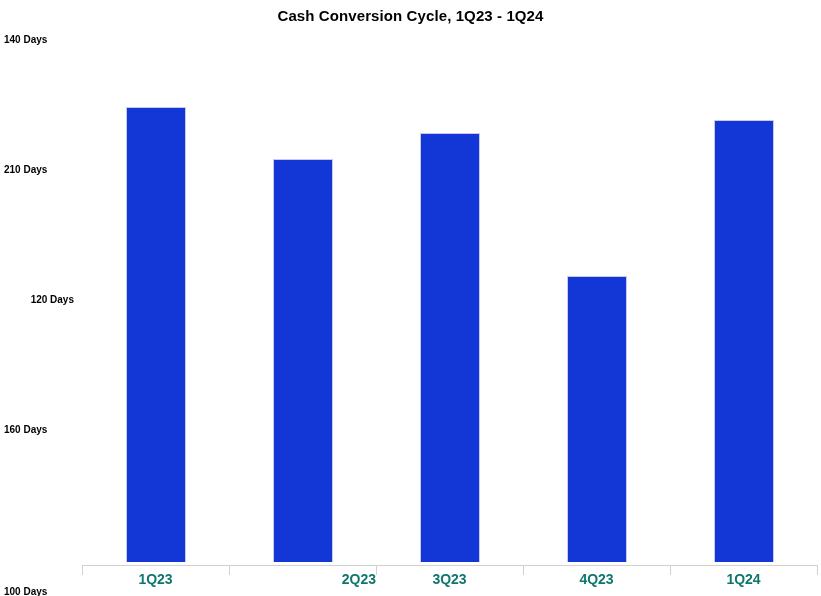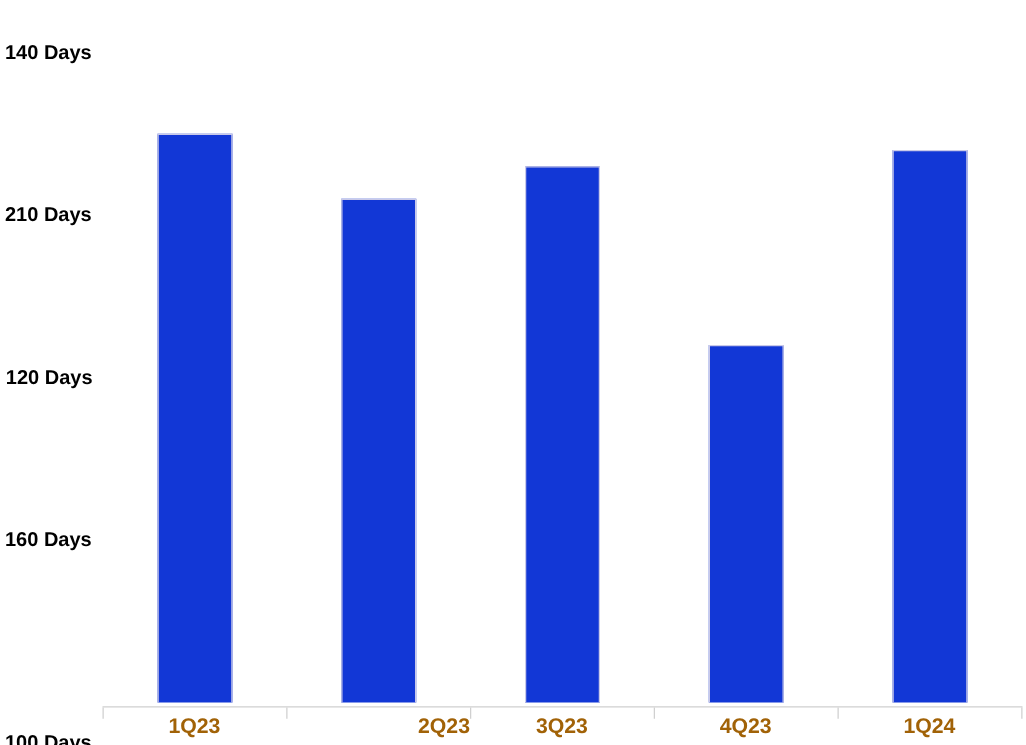--- a/index.html
+++ b/index.html
@@ -34,38 +34,38 @@
     top: 565px;
     width: 736px;
     height: 1px;
     background: #d0d0d0;
   }
   .y-tick-label {
     position: absolute;
     left: 4px;
     width: 70px;
     text-align: left;
-    font-size: 16px;
+    font-size: 10px;
     font-weight: bold;
     color: #000000;
     white-space: nowrap;
   }
   .x-tick-mark {
     position: absolute;
     top: 566px;
     width: 1px;
     height: 9px;
     background: #d0d0d0;
   }
   .x-tick-label {
     position: absolute;
     top: 571px;
-    font-size: 17px;
+    font-size: 14px;
     font-weight: bold;
-    color: #a16207;
+    color: #0f766e;
     text-align: center;
     white-space: nowrap;
   }
   .bar {
     position: absolute;
     bottom: 0;
     background: #1237d6;
     border: 1px solid #c9c9e8;
     border-bottom: none;
     box-sizing: border-box;
@@ -76,20 +76,21 @@
     top: 42px;
     width: 736px;
     height: 520px;
   }
 </style>
 </head>
 <body>
 
 <div id="chart-root">
 
+  <div id="chart-title">Cash Conversion Cycle, 1Q23 - 1Q24</div>
 
   <div id="y-axis-labels">
     <div class="y-tick-label" style="top:34px;">140 Days</div>
     <div class="y-tick-label" style="top:164px;">210 Days</div>
     <div class="y-tick-label" style="top:294px;text-align:right;">120 Days</div>
     <div class="y-tick-label" style="top:424px;">160 Days</div>
     <div class="y-tick-label" style="top:586px;">100 Days</div>
   </div>
 
   <div id="axis-line"></div>

